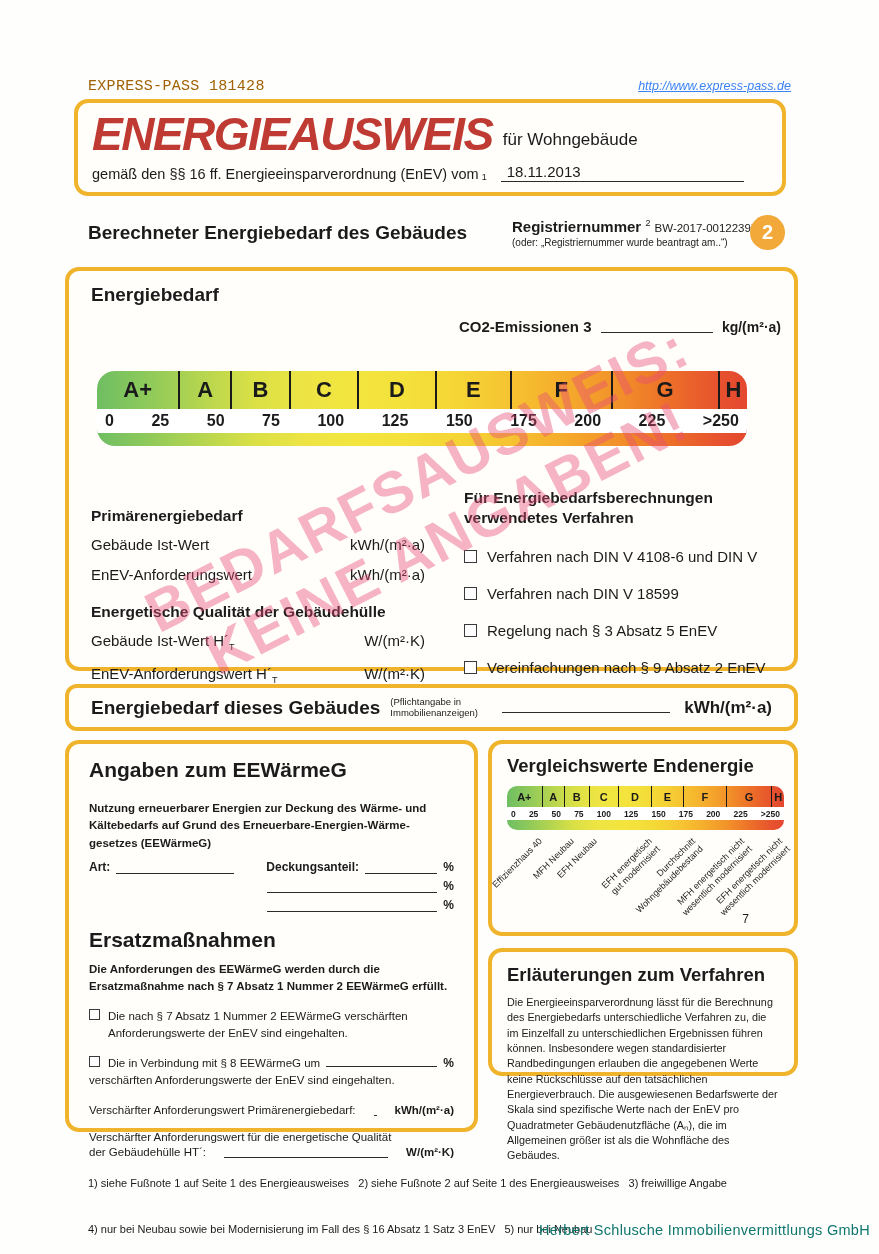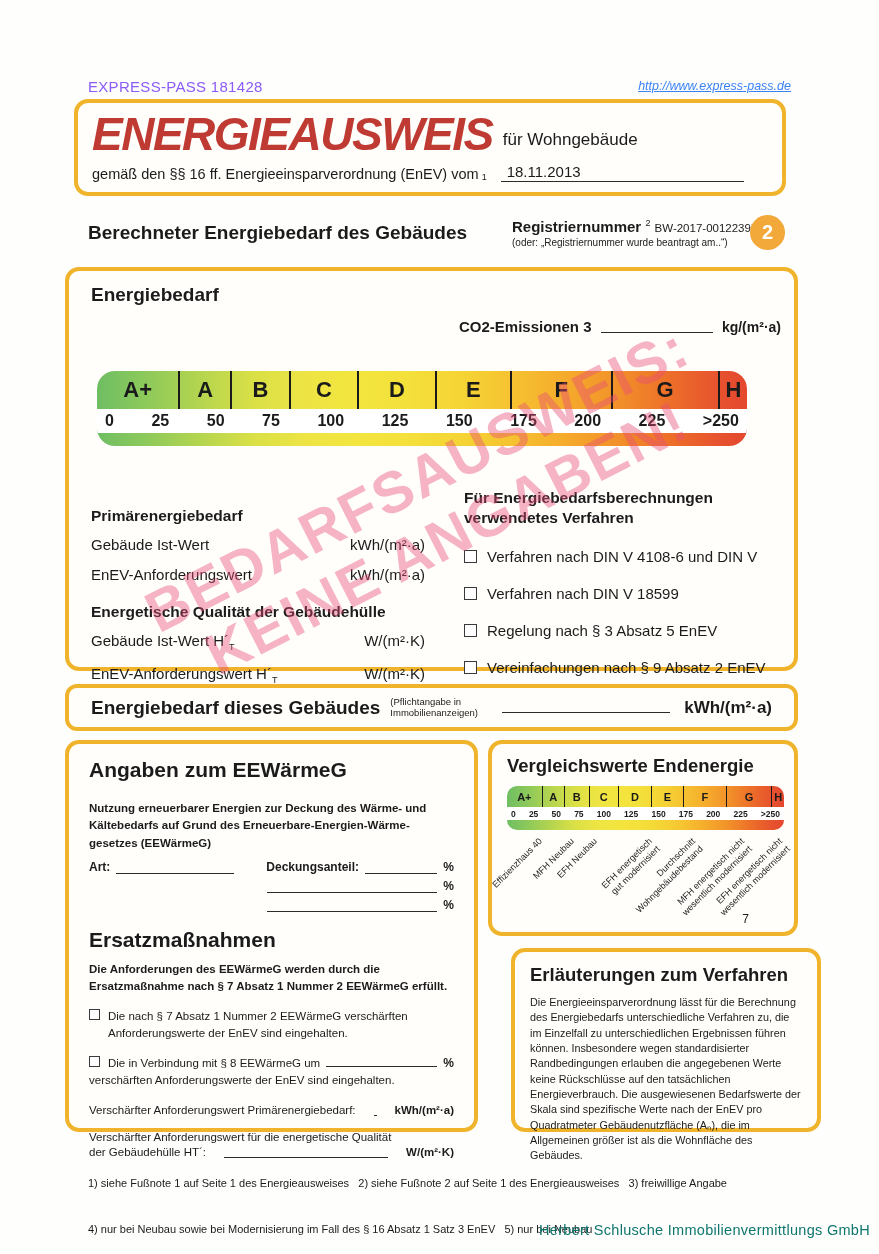--- a/index.html
+++ b/index.html
@@ -3,21 +3,21 @@
 <meta charset="utf-8">
 <style>
   * { margin:0; padding:0; box-sizing:border-box; }
   body { background:#ffffff; font-family:"Liberation Sans", sans-serif; }
   .page { position:relative; width:879px; height:1254px; background:#fefefc; color:#1b1b1b; overflow:hidden; }
 
   
   .obox { position:absolute; border:4px solid #f0b42c; border-radius:14px; background:#fffefb; }
 
   
-  .doc-id { position:absolute; left:88px; top:78px; font-size:15px; letter-spacing:.3px; color:#8b5cf6; }
+  .doc-id { position:absolute; left:88px; top:78px; font-size:15px; letter-spacing:.3px; color:#a16207;font-family:Liberation Mono, monospace; }
   .doc-url { position:absolute; right:88px; top:79px; font-size:12.5px; font-style:italic; color:#3b82f6; text-decoration:underline; }
 
   
   .title-box { left:74px; top:99px; width:712px; height:97px; padding:8px 14px 0 14px; }
   .title-row { display:flex; align-items:flex-end; gap:10px; }
   .main-title { font-size:46px; font-weight:bold; font-style:italic; color:#bf3a32; letter-spacing:-1.5px; line-height:1.0;text-align:right; }
   .main-sub { font-size:17px; color:#1b1b1b; padding-bottom:7px; }
   .law-row { display:flex; align-items:flex-end; margin-top:6px; font-size:14.5px; }
   .law-row sup { font-size:9px; margin-left:3px; }
   .date-line { flex:1; margin-left:14px; margin-right:24px; border-bottom:1.5px solid #2b2b2b; font-size:15px; padding:0 0 1px 6px; }
@@ -105,21 +105,21 @@
   .scale-sm .ticks { height:13px; font-size:8.5px; padding:0 4px; }
   .vgl-labels { position:relative; height:104px; }
   .vgl-label { position:absolute; top:6px; width:130px; text-align:right; font-size:9px; line-height:1.2; white-space:pre-line;
     transform:rotate(-45deg); transform-origin:100% 0; }
   .vgl-label:nth-child(1){ left:-100px; } .vgl-label:nth-child(2){ left:-68px; } .vgl-label:nth-child(3){ left:-45px; }
   .vgl-label:nth-child(4){ left:10px; }  .vgl-label:nth-child(5){ left:53px; }  .vgl-label:nth-child(6){ left:102px; }
   .vgl-label:nth-child(7){ left:140px; }
   .vgl-fn { position:absolute; right:30px; bottom:8px; font-size:12px; }
 
   
-  .erl-box { left:511px; top:948px; width:310px; height:184px; padding:12px 15px; }
+  .erl-box { left:488px; top:948px; width:310px; height:128px; padding:12px 15px; }
   .erl-head { font-size:18.5px; font-weight:bold; }
   .erl-body { margin-top:9px; font-size:10.8px; line-height:1.42; }
 
   
   .footnotes { position:absolute; left:88px; top:1145px; width:730px; font-size:11px; line-height:1.4; white-space:pre-wrap; }
   .footer-text { position:absolute; right:9px; top:1222px; font-size:14.5px; color:#0f766e; letter-spacing:.3px; }
 </style>
 </head>
 <body>
 

